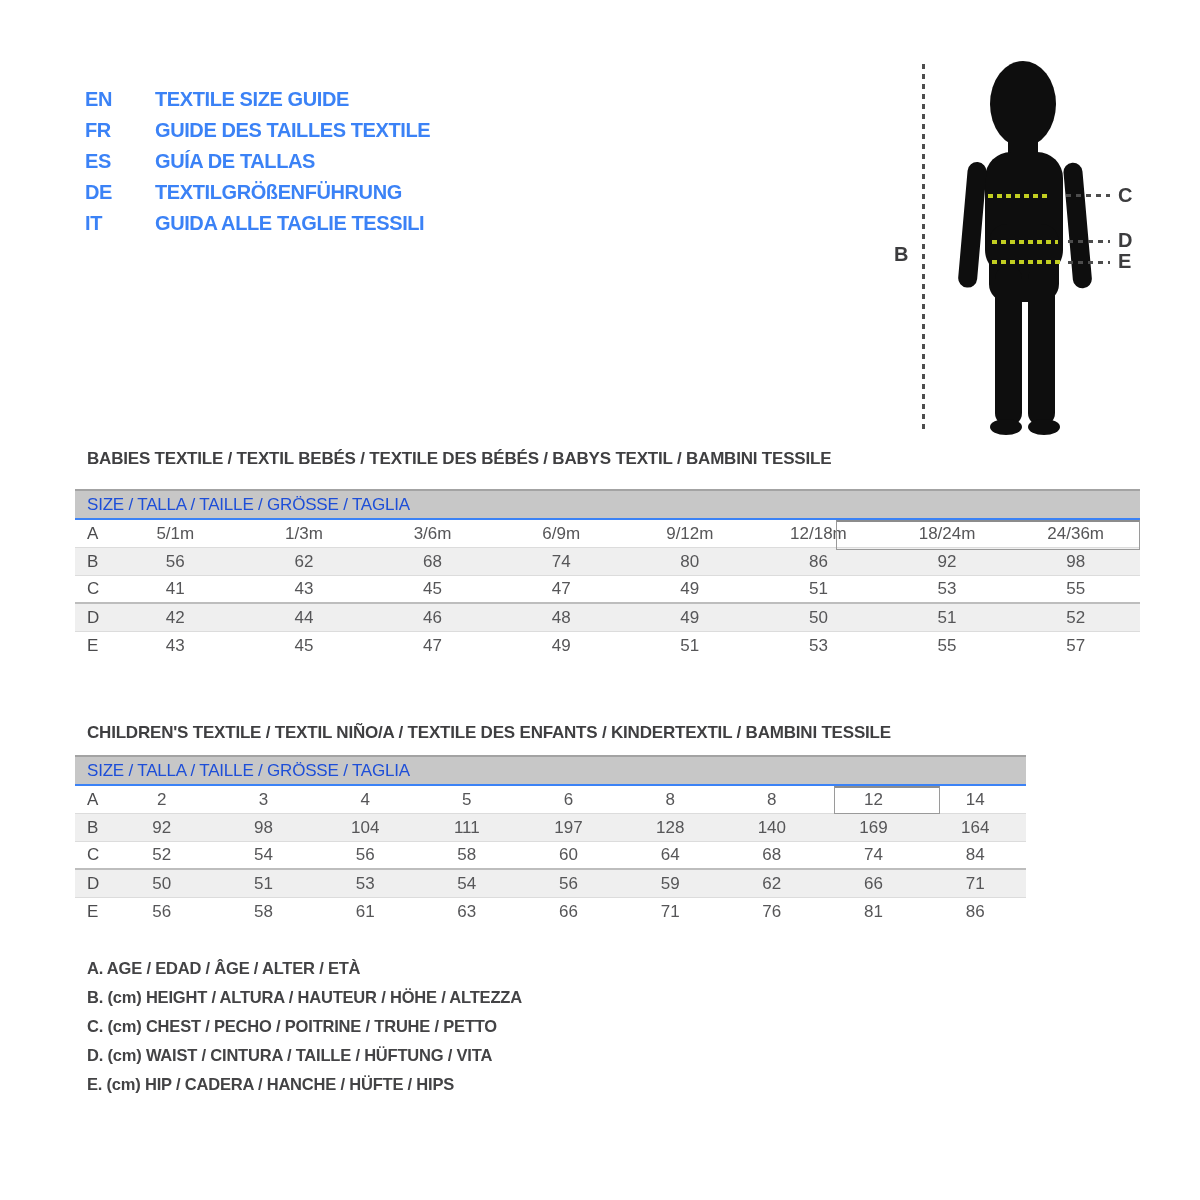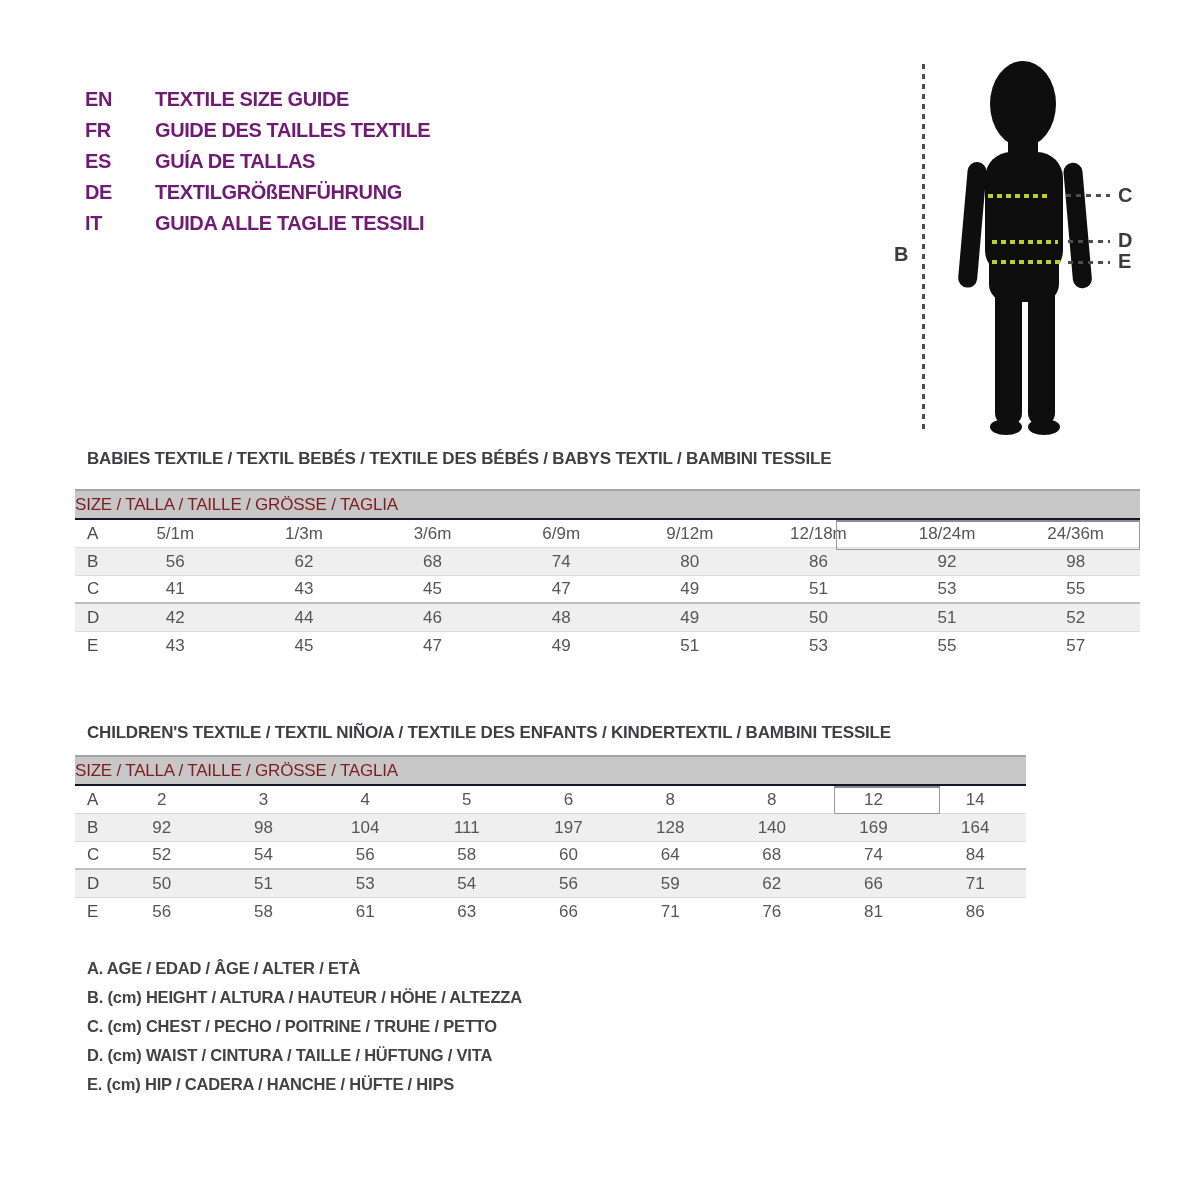--- a/index.html
+++ b/index.html
@@ -8,21 +8,21 @@
     background:#ffffff;
     font-family:"Liberation Sans", sans-serif;
     overflow:hidden;
   }
   .abs { position:absolute; }
 
   
   .lang-block { left:85px; top:84px; }
   .lang-row { display:flex; height:31px; align-items:center; }
   .lang-code, .lang-title {
-    font-size:20px; font-weight:700; color:#701a75; letter-spacing:-0.4px; white-space:nowrap;
+    font-size:20px; font-weight:700; color:#3b82f6; letter-spacing:-0.4px; white-space:nowrap;
   }
   .lang-code { width:70px; }
 
   
   .silhouette { left:955px; top:56px; width:140px; height:382px; }
   .dash-v {
     left:922px; top:64px; width:3px; height:366px;
     background:repeating-linear-gradient(180deg,#4d4d4d 0 5px,transparent 5px 10px);
   }
   .measure-yellow { height:4px; z-index:3;
@@ -47,22 +47,22 @@
   }
   .babies-heading   { left:87px; top:449px;text-align:center; }
   .children-heading { left:87px; top:723px; }
 
   
   .size-table { left:75px; border-top:2px solid #a3a3a3; }
   .babies-table   { top:489px; width:1065px; }
   .children-table { top:755px; width:951px; }
   .size-header {
     height:29px; line-height:28px; box-sizing:border-box;
-    background:#c7c7c7; border-bottom:2px solid #0f172a;
-    padding-left:0; font-size:17px; color:#7f1d1d; letter-spacing:-0.2px;
+    background:#c7c7c7; border-bottom:2px solid #3b82f6;
+    padding-left:12px; font-size:17px; color:#1d4ed8; letter-spacing:-0.2px;
   }
   .trow {
     display:grid; height:28px; align-items:center; box-sizing:border-box;
     border-bottom:1px solid #dcdcdc; font-size:17px; color:#565658;
   }
   .trow.zebra { background:#efefef; }
   .trow.rC { border-bottom:2px solid #bdbdbd; }
   .trow.rE { border-bottom:none; }
   .rlabel { padding-left:12px; color:#4b4b4d; }
   .cell { text-align:center; }

